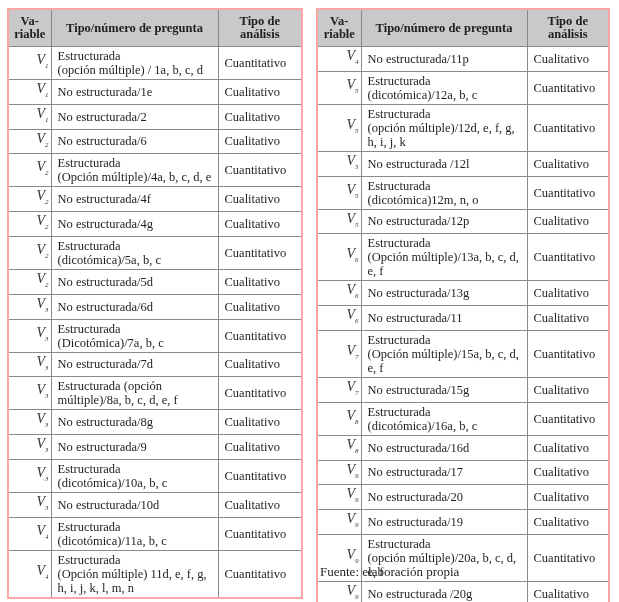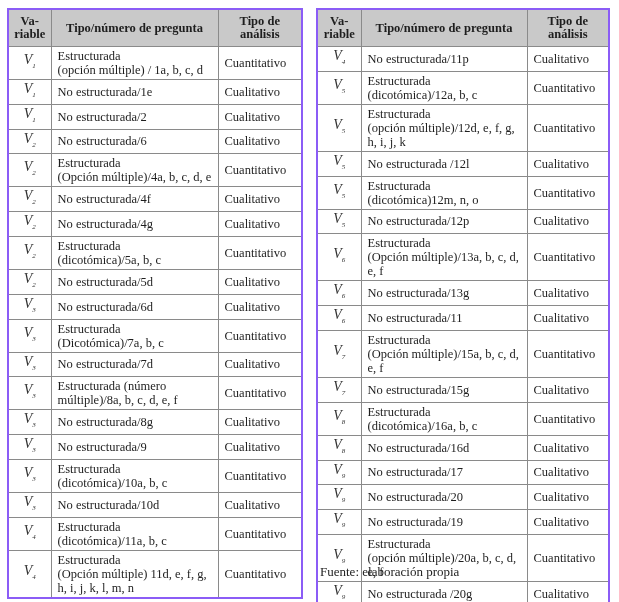--- a/index.html
+++ b/index.html
@@ -1,25 +1,25 @@
 <!DOCTYPE html>
 <html><head>
 <meta charset="utf-8">
 <style>
   html, body { margin: 0; padding: 0; background: #ffffff; }
   body { width: 619px; height: 602px; position: relative; overflow: hidden;
          font-family: "Liberation Serif", "DejaVu Serif", serif; color: #1e1e1e; }
   table.vt { position: absolute; border-collapse: collapse; table-layout: fixed;
-             border: 2px solid #8b5cf6; font-size: 12.5px; line-height: 14px; }
+             border: 2px solid #fca5a5; font-size: 12.5px; line-height: 14px; }
   #tbl-left  { left: 7px;   top: 8px; width: 294px; }
   #tbl-right { left: 316px; top: 8px; width: 292px; }
   table.vt th, table.vt td { border: 1.5px solid #8a8a8a; padding: 2px 6px; vertical-align: middle; }
   table.vt th { background: #c9c9c9; font-weight: bold; text-align: center; height: 32px; font-size: 12.5px; line-height: 13px; }
   table.vt th.c-var { text-align: center; padding: 2px 2px; }
-  table.vt td.c-var { text-align: center; font-style: italic; font-size: 14px; color: #333; padding: 2px 2px; }
+  table.vt td.c-var { text-align: right; font-style: italic; font-size: 14px; color: #333; padding: 2px 2px; }
   table.vt td.c-var sub { font-size: 7px; font-style: italic; }
   table.vt td { height: 17px; }
   table.vt td.c-typ { white-space: pre-line; }
   table.vt td.c-ana { padding-left: 6px; }
   .source { position: absolute; left: 320px; top: 564px; font-size: 13px; color: #222; }
 </style>
 </head>
 <body>
 
 <table class="vt" id="tbl-left">
@@ -97,21 +97,21 @@
 (Dicotómica)/7a, b, c</td>
         <td class="c-ana">Cuantitativo</td>
       </tr>
       <tr>
         <td class="c-var"><span>V</span><sub>3</sub></td>
         <td class="c-typ">No estructurada/7d</td>
         <td class="c-ana">Cualitativo</td>
       </tr>
       <tr>
         <td class="c-var"><span>V</span><sub>3</sub></td>
-        <td class="c-typ">Estructurada (número
+        <td class="c-typ">Estructurada (opción
 múltiple)/8a, b, c, d, e, f</td>
         <td class="c-ana">Cuantitativo</td>
       </tr>
       <tr>
         <td class="c-var"><span>V</span><sub>3</sub></td>
         <td class="c-typ">No estructurada/8g</td>
         <td class="c-ana">Cualitativo</td>
       </tr>
       <tr>
         <td class="c-var"><span>V</span><sub>3</sub></td>

